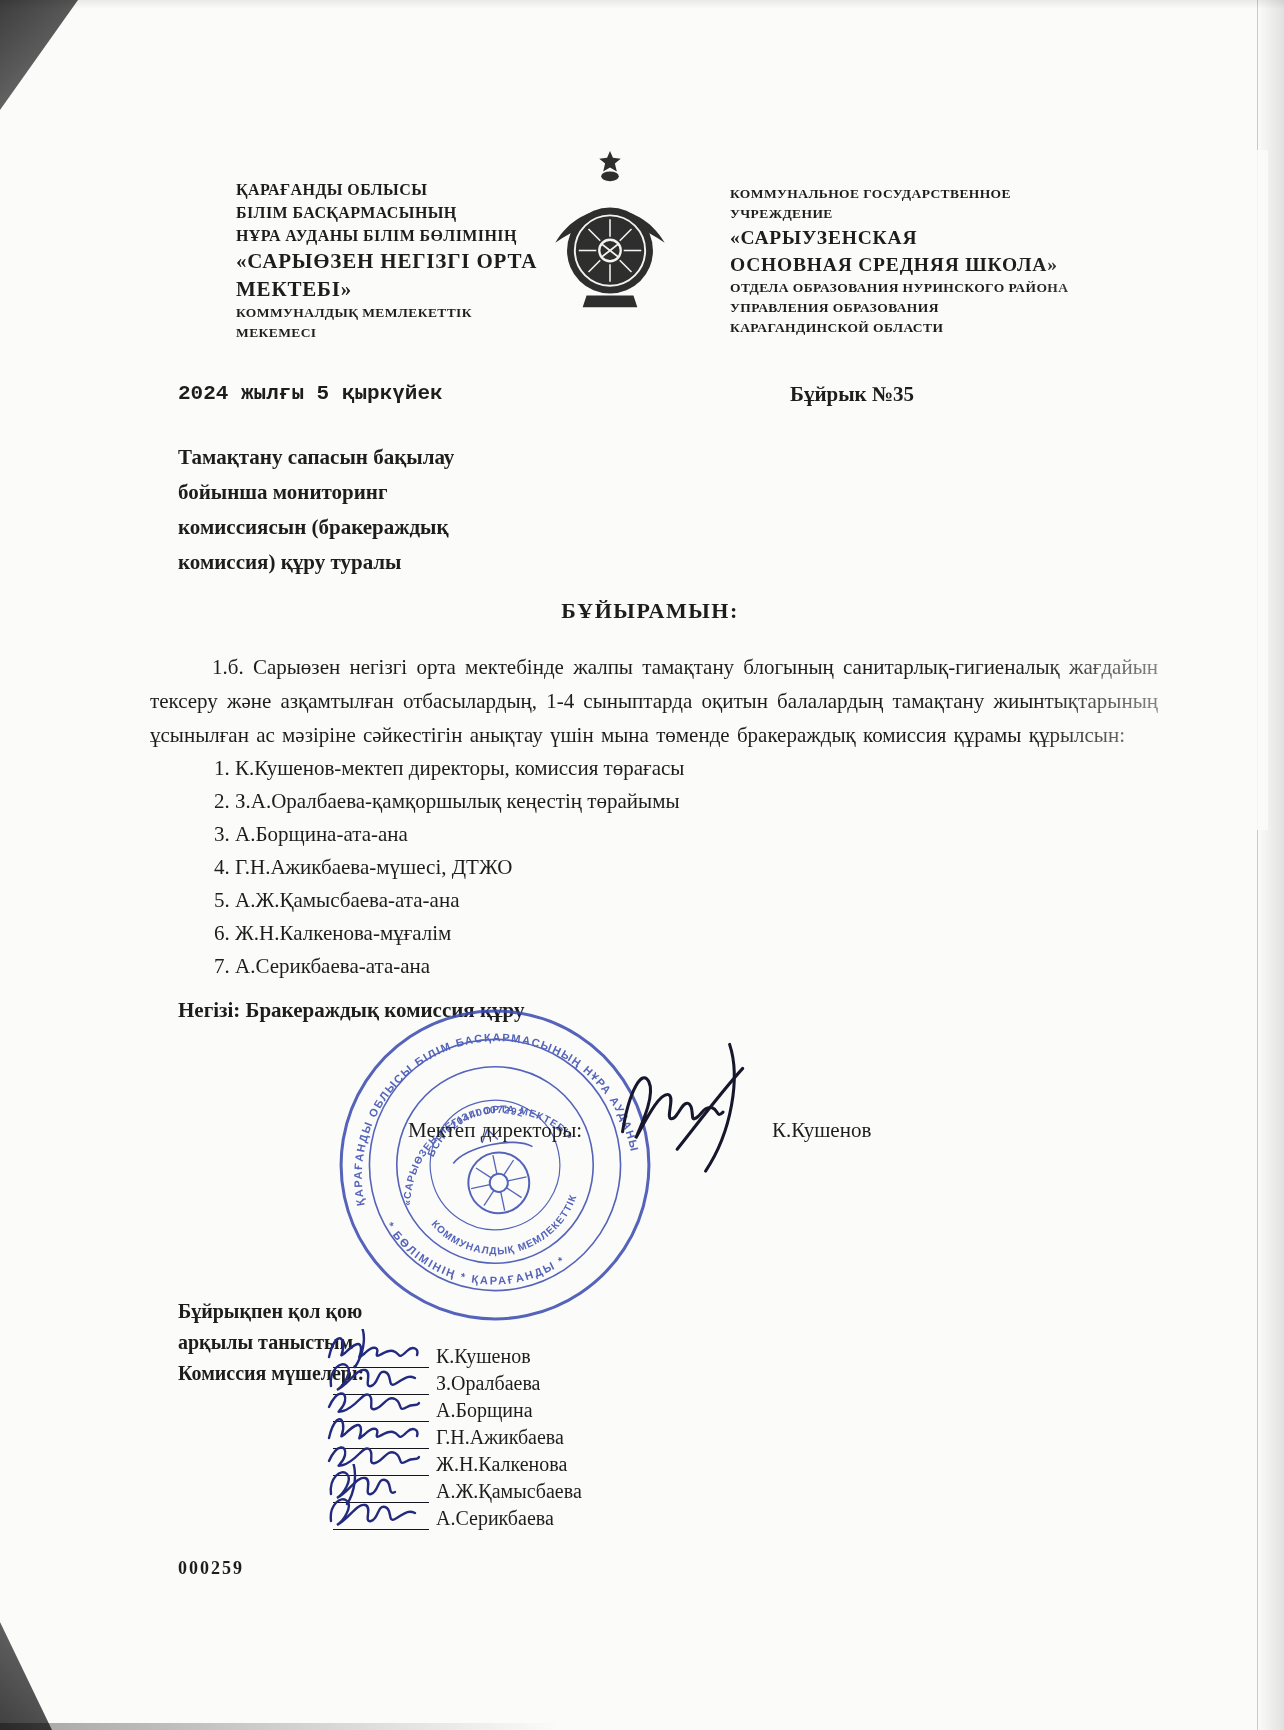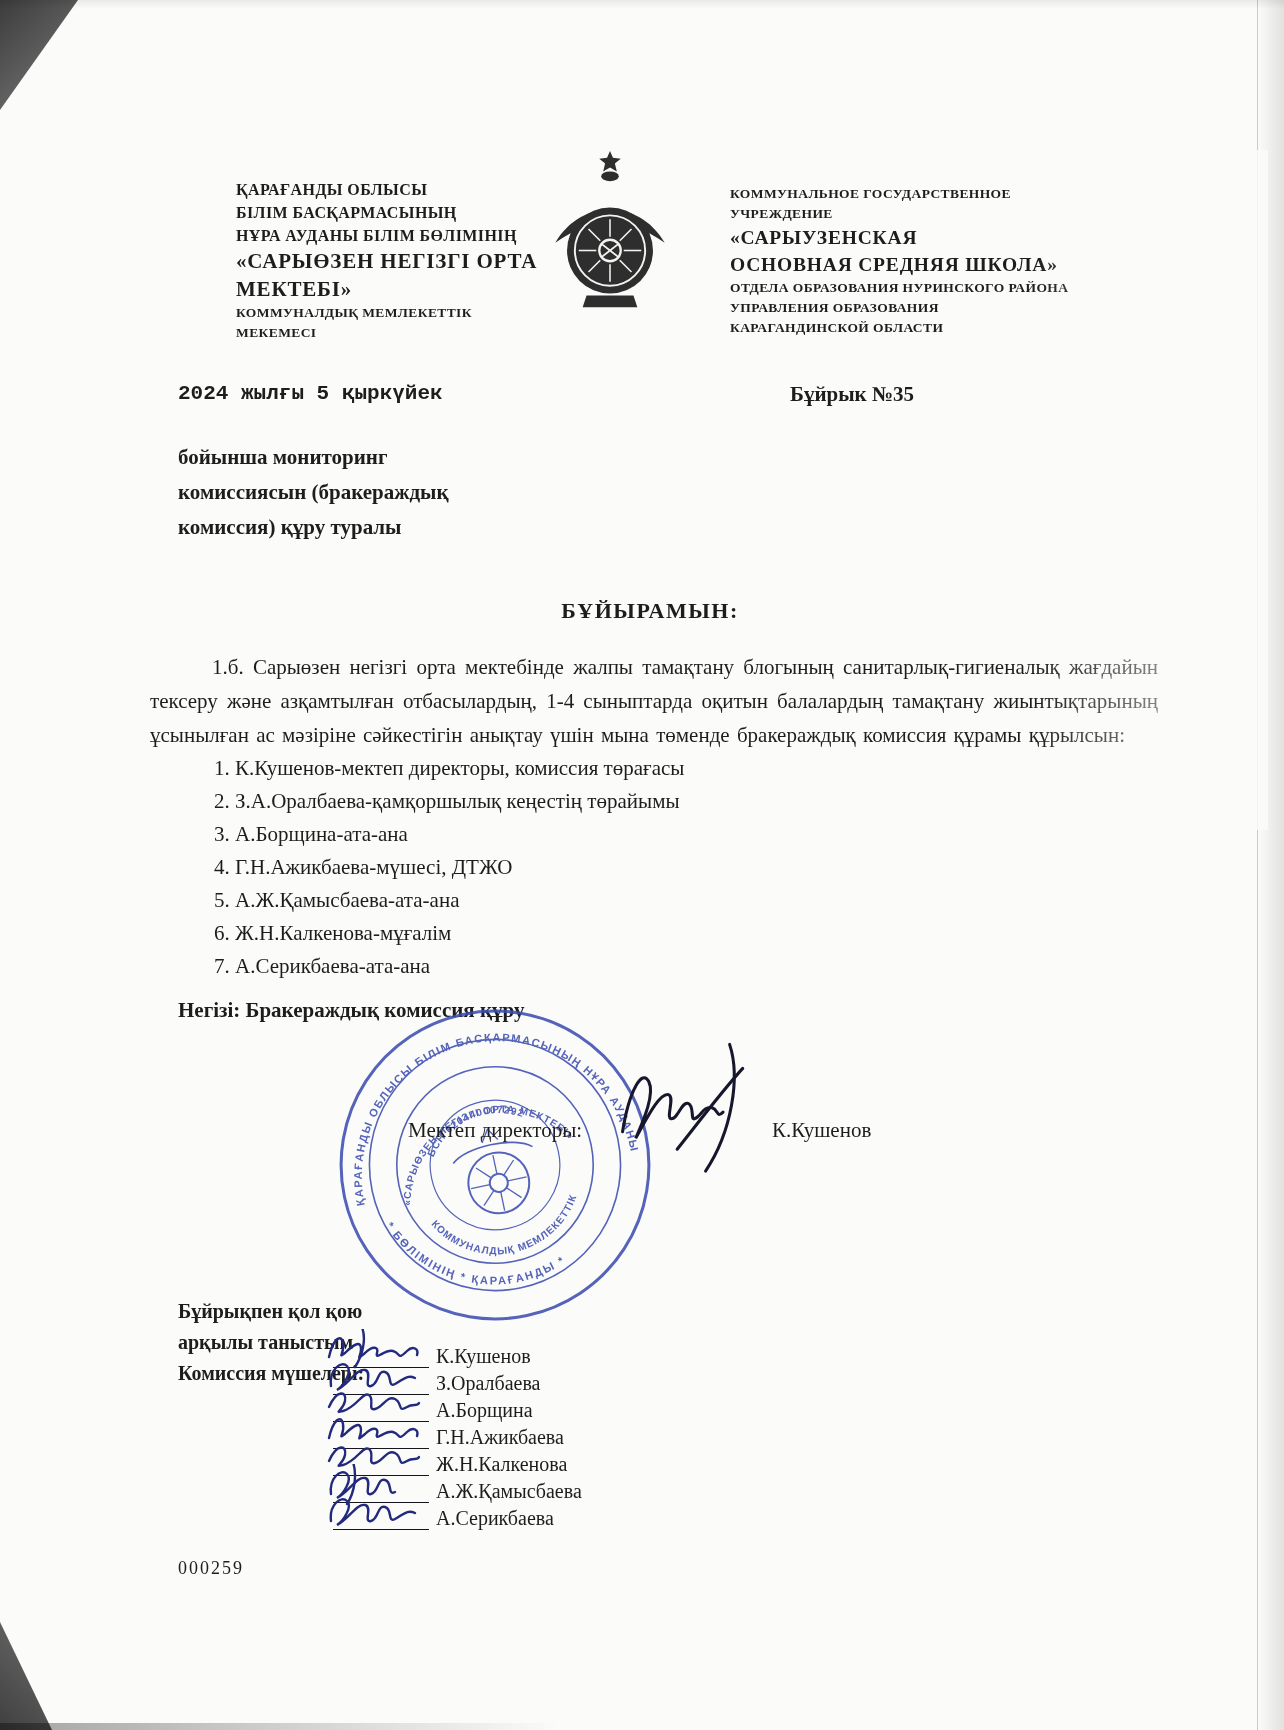--- a/index.html
+++ b/index.html
@@ -64,21 +64,21 @@
   .ack{left:178px;top:1296px;width:260px;font-size:20px;line-height:31px;font-weight:600;}
   .sig-rows{left:333px;top:1345px;width:420px;z-index:4;}
   .sig-row{position:relative;height:27px;}
   .sig-line{display:inline-block;width:96px;height:18px;border-bottom:1.8px solid #15151c;
     vertical-align:bottom;}
   .sig-name{font-size:20px;margin-left:7px;vertical-align:bottom;}
   .squiggle{position:absolute;left:-6px;top:-16px;width:104px;height:44px;pointer-events:none;}
   .squiggle path{fill:none;stroke:#232a7e;stroke-width:2.4;stroke-linecap:round;}
   .director-sign path{fill:none;stroke:#16162c;stroke-width:2.8;stroke-linecap:round;}
 
-  .form-number{left:178px;top:1558px;font-size:18px;font-weight:400;letter-spacing:2px;}
+  .form-number{left:178px;top:1558px;font-size:18px;font-weight:700;letter-spacing:2px;}
 </style>
 </head>
 <body>
 
 <div class="abs corner-tl"></div>
 <div class="abs corner-bl"></div>
 <div class="abs right-strip"></div>
 <div class="abs bottom-shade"></div>
 <div class="abs top-shade"></div>
 
@@ -126,20 +126,21 @@
   <div class="t">УПРАВЛЕНИЯ ОБРАЗОВАНИЯ</div>
   <div class="t">КАРАГАНДИНСКОЙ ОБЛАСТИ</div>
 </div>
 
 <div class="abs dateline">
   <span class="date-txt">2024 жылғы 5 қыркүйек</span>
   <span class="orderno-txt">Бұйрык №35</span>
 </div>
 
 <div class="abs subject">
+  <div>Тамақтану сапасын бақылау</div>
   <div>бойынша мониторинг</div>
   <div>комиссиясын (бракераждық</div>
   <div>комиссия) құру туралы</div>
 </div>
 
 <div class="abs heading">БҰЙЫРАМЫН:</div>
 
 <p class="abs bodypara">1.б. Сарыөзен негізгі орта мектебінде жалпы тамақтану блогының санитарлық-гигиеналық жағдайын тексеру және азқамтылған отбасылардың, 1-4 сыныптарда оқитын балалардың тамақтану жиынтықтарының ұсынылған ас мәзіріне сәйкестігін анықтау үшін мына төменде бракераждық комиссия құрамы құрылсын:</p>
 
 <div class="abs commission">

